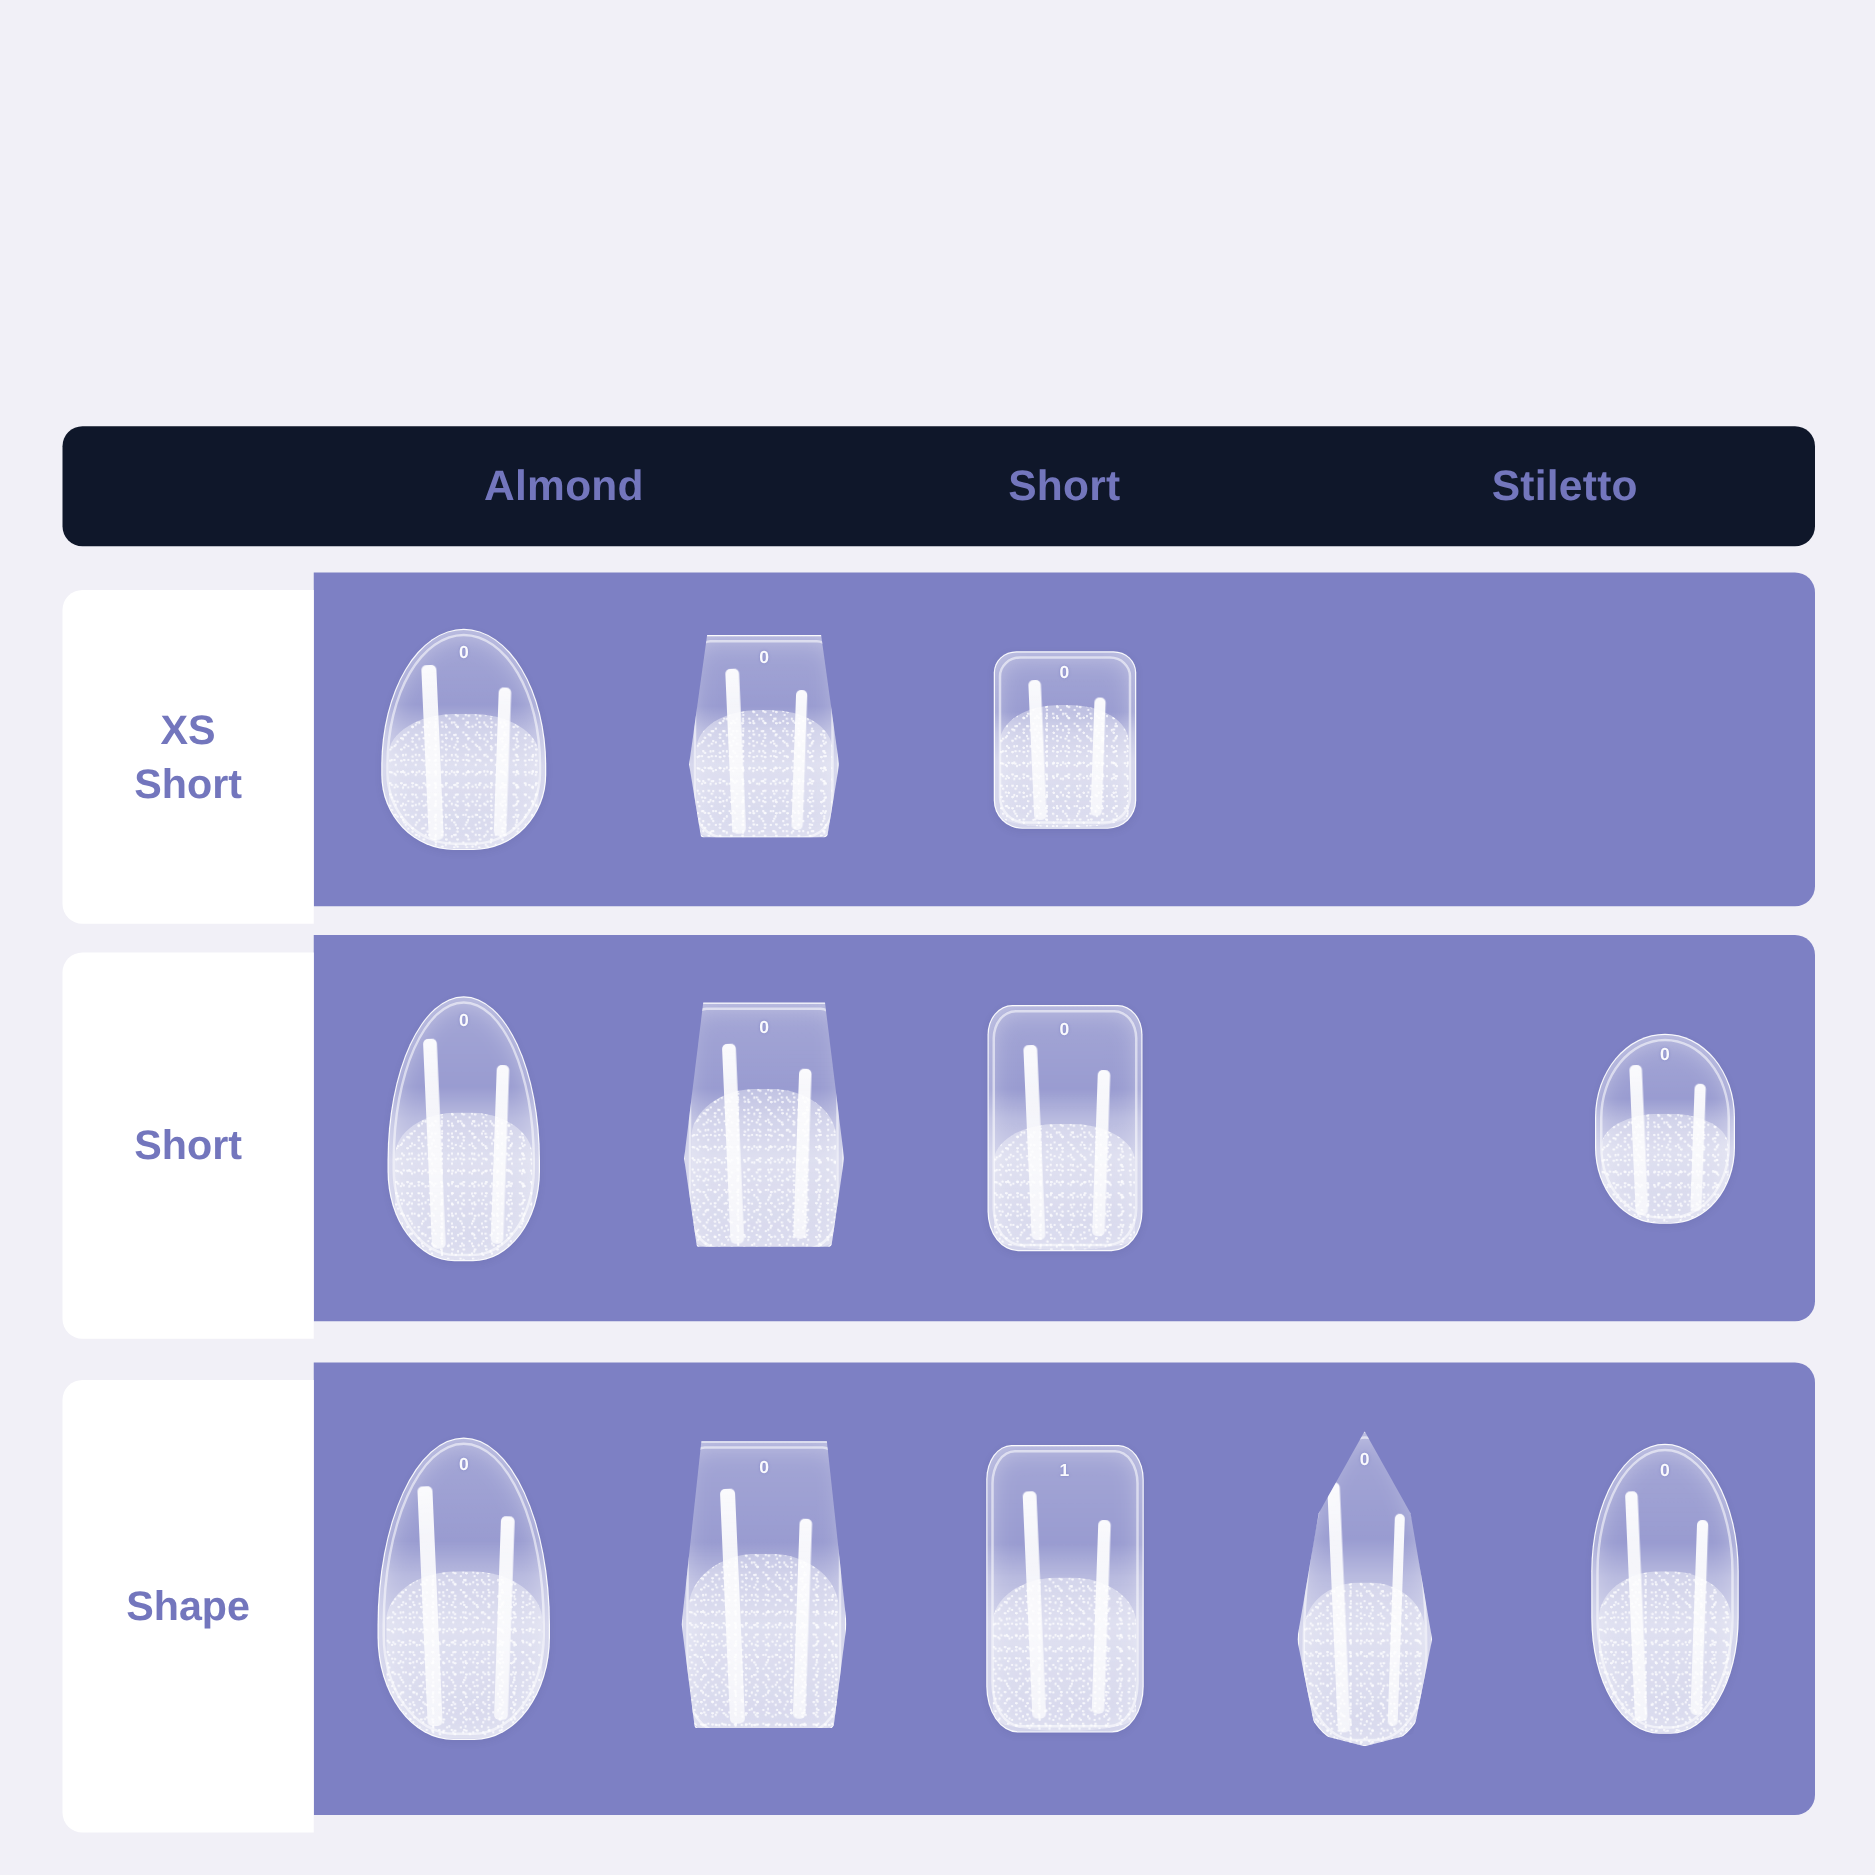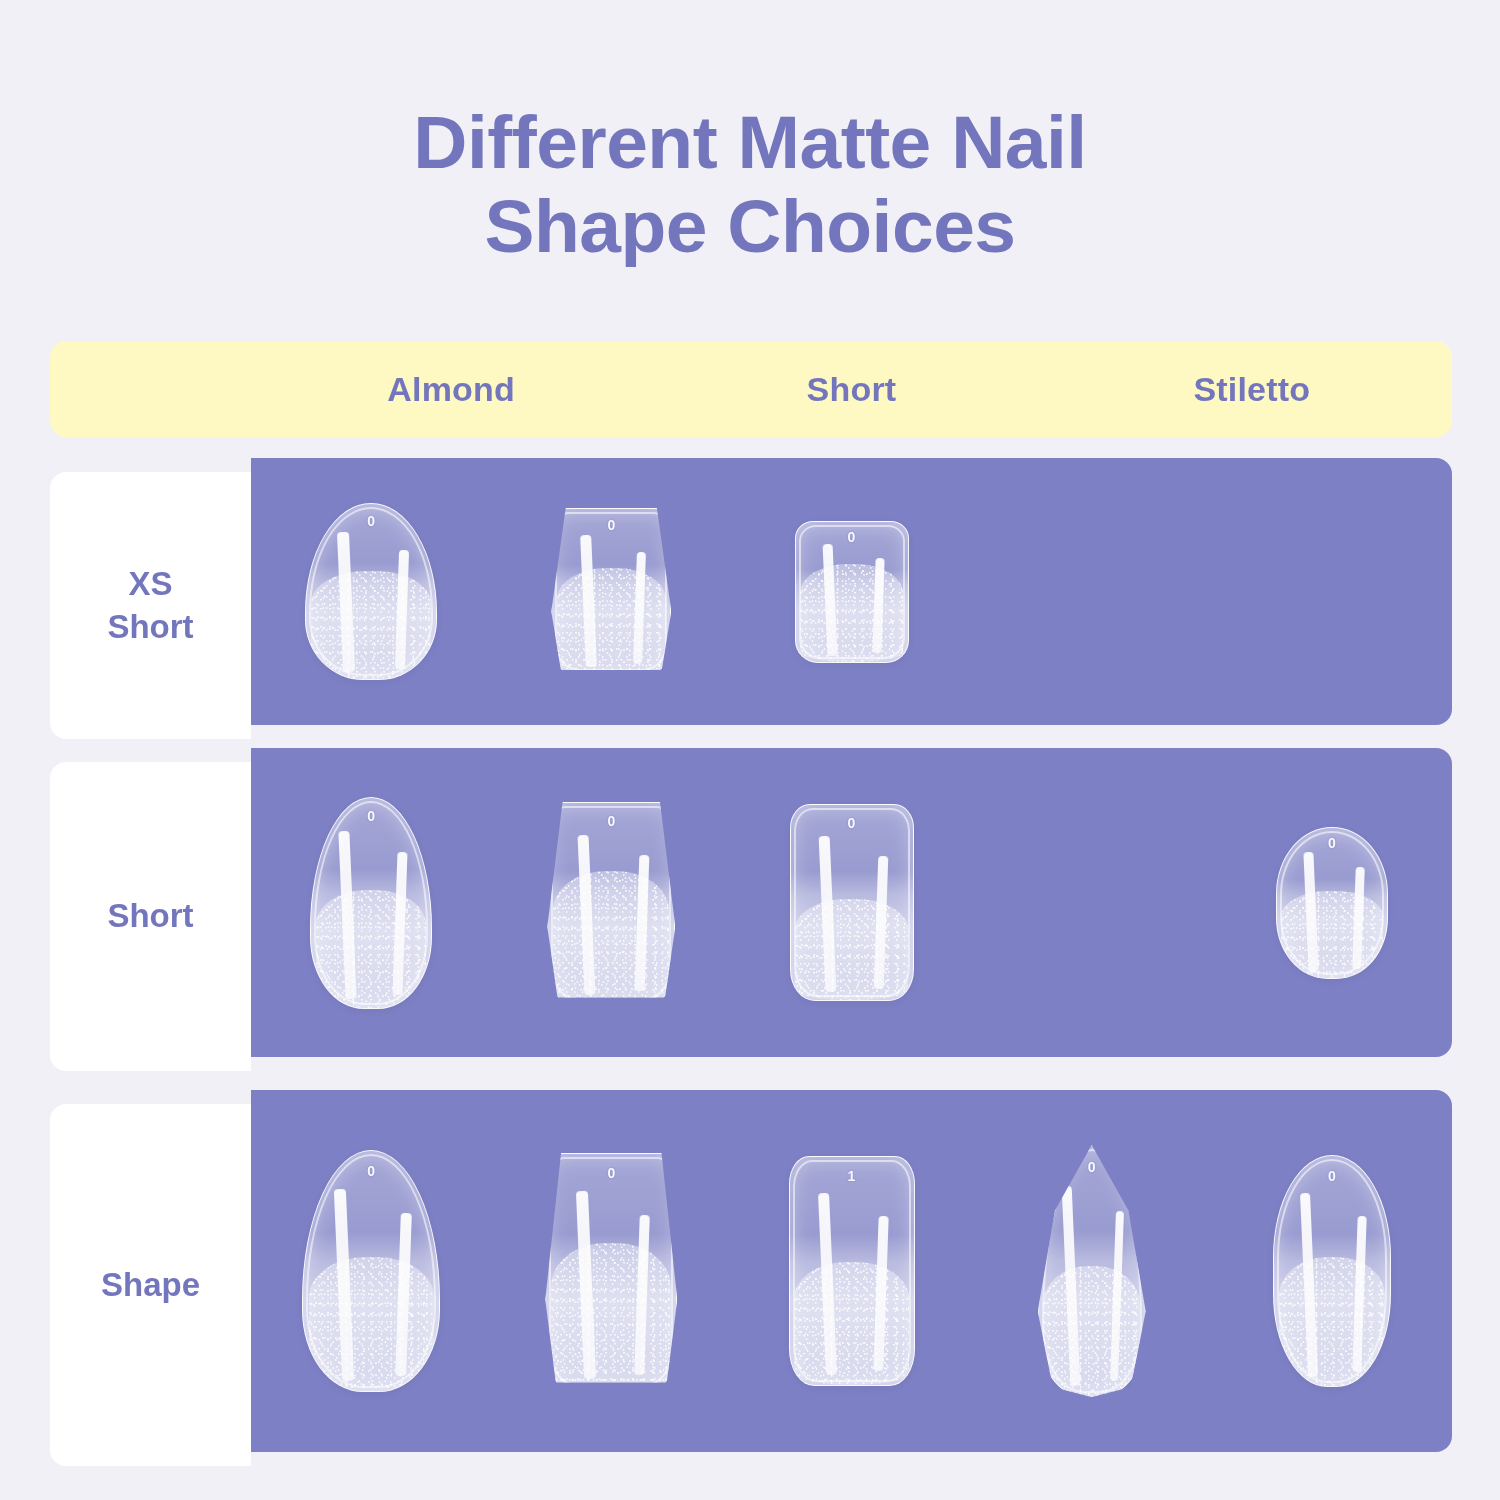--- a/index.html
+++ b/index.html
@@ -35,21 +35,21 @@
   }
   .title .line { display: block; }
 
   
   .header-card {
     position: absolute;
     left: 50px;
     top: 341px;
     width: 1402px;
     height: 96px;
-    background: #fef9c3;
+    background: #0f172a;
     border-radius: 16px;
   }
   .header-cols {
     position: absolute;
     left: 201px;
     top: 0;
     width: 1201px;
     height: 96px;
     display: flex;
   }
@@ -181,24 +181,20 @@
   .shape-stiletto{ border-radius: 50% 50% 42% 42% / 70% 70% 26% 26%;
                    clip-path: polygon(50% 0%, 84% 26%, 100% 66%, 86% 96%, 50% 100%, 14% 96%, 0% 66%, 16% 26%); }
   .shape-oval    { border-radius: 50% 50% 46% 46% / 44% 44% 40% 40%; }
   .empty-cell { visibility: hidden; }
 </style>
 </head>
 <body>
 
 <div class="page">
 
-  <div class="title">
-    <span class="line">Different Matte Nail</span>
-    <span class="line">Shape Choices</span>
-  </div>
 
   <div class="header-card">
     <div class="header-cols">
       <div class="header-cell">Almond</div>
       <div class="header-cell">Short</div>
       <div class="header-cell">Stiletto</div>
     </div>
   </div>
 
   <div class="row" id="row-xs">

